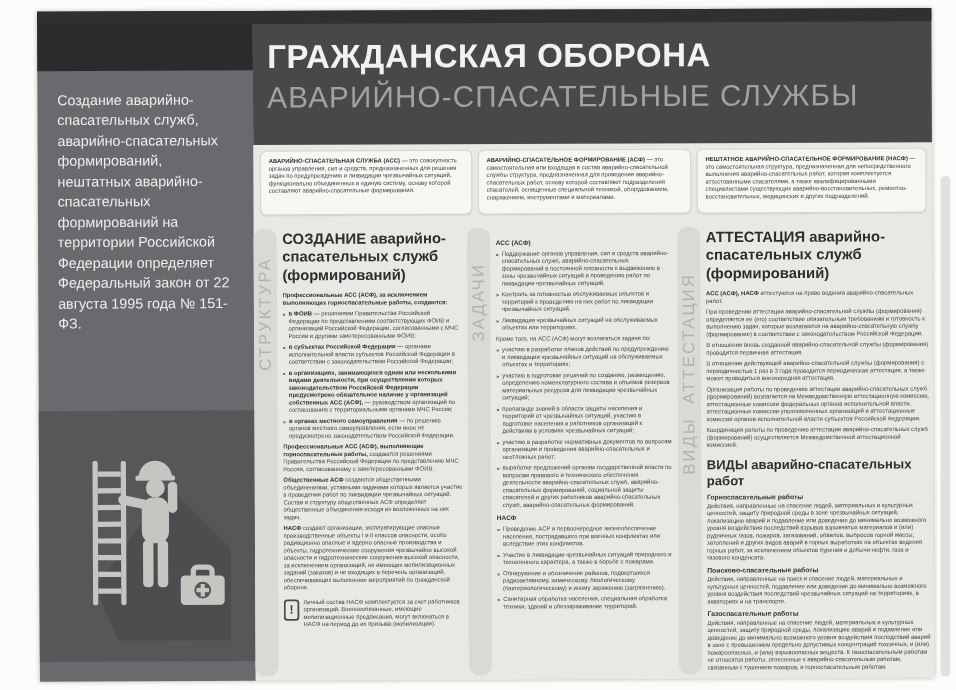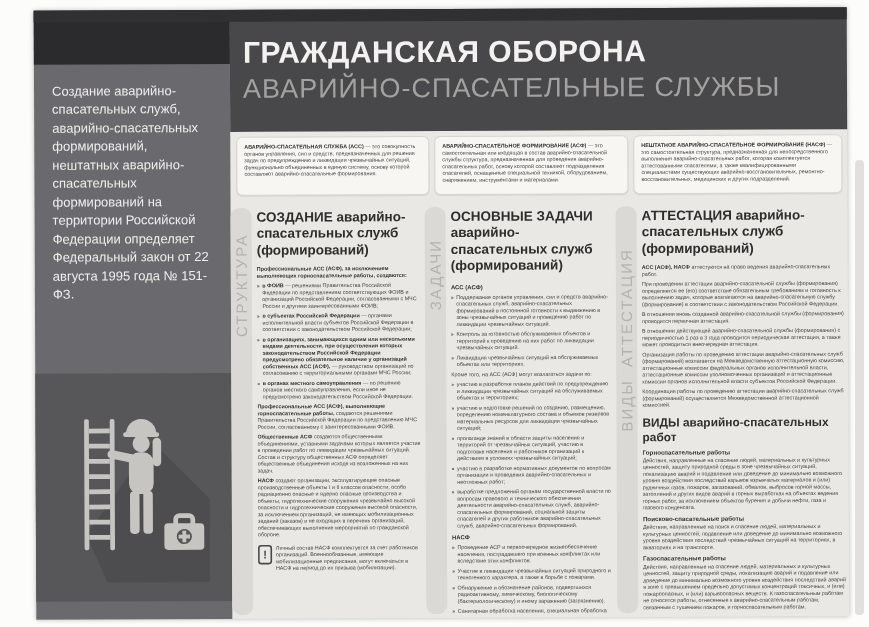--- a/index.html
+++ b/index.html
@@ -156,21 +156,20 @@
               <span>Личный состав НАСФ комплектуется за счет работников организаций. Военнообязанные, имеющие мобилизационные предписания, могут включаться в НАСФ на период до их призыва (мобилизации).</span>
             </div>
           </div>
         </section>
 
         <div class="gutter g2">
           <span class="tabtxt">ЗАДАЧИ</span>
         </div>
 
         <section class="col col2">
-          <h3>ОСНОВНЫЕ ЗАДАЧИ аварийно-спасательных служб (формирований)</h3>
           <div class="micro">
             <div class="sh">АСС (АСФ)</div>
             <div class="b">
                 <span class="bm">»</span>
                 <span>Поддержание органов управления, сил и средств аварийно-спасательных служб, аварийно-спасательных формирований в постоянной готовности к выдвижению в зоны чрезвычайных ситуаций и проведению работ по ликвидации чрезвычайных ситуаций.</span>
               </div>
             <div class="b">
                 <span class="bm">»</span>
                 <span>Контроль за готовностью обслуживаемых объектов и территорий к проведению на них работ по ликвидации чрезвычайных ситуаций.</span>
               </div>

